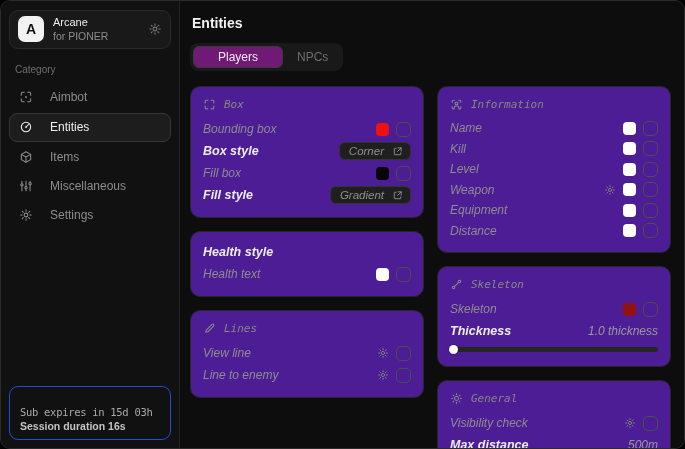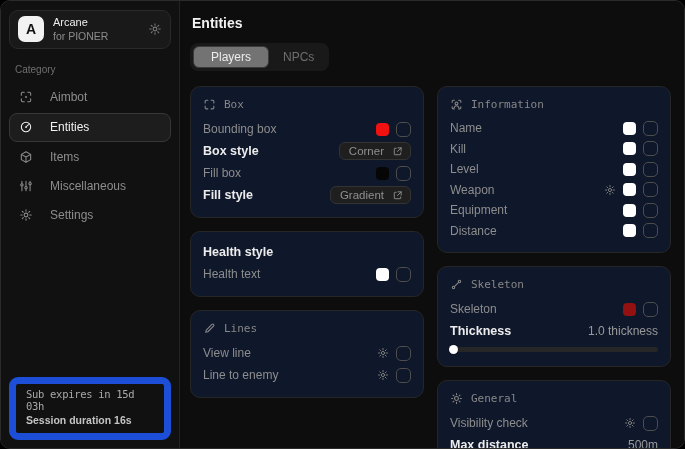--- a/index.html
+++ b/index.html
@@ -13,32 +13,32 @@
   .appcard { display:flex; align-items:center; gap:9px; background:#191919; border:1px solid #2a2a2a; border-radius:9px; padding:5px 8px; }
   .logo { width:26px; height:26px; background:#f2f2f2; border-radius:7px; color:#111; font-weight:700; font-size:14px; display:flex; align-items:center; justify-content:center; }
   .appmeta { display:flex; flex-direction:column; line-height:1.25; }
   .appname { color:#ededed; font-size:11px; font-weight:400; }
   .appsub { color:#8c8c8c; font-size:10.5px; }
   .appgear { margin-left:auto; color:#7d7d7d; display:flex; cursor:pointer; }
   .cat { color:#6f6f6f; font-size:10px; margin:15px 6px 8px; }
   .navitem { display:flex; align-items:center; gap:17px; height:27px; padding:0 9px; margin:1px 0; border:1px solid transparent; border-radius:8px; color:#8d8d8d; font-size:12px; cursor:pointer; }
   .navitem.active { background:#1d1d1d; border-color:#373737; color:#f0f0f0; height:29px; }
   .navicon { display:flex; width:14px; height:14px; flex:0 0 14px; }
-  .sb-footer { margin-top:auto; border:7px solid #1d4ed8; border-radius:9px; padding:4px 10px 7px; }
+  .sb-footer { margin-top:auto; border:1px solid #1d4ed8; border-radius:9px; padding:19px 10px 7px; }
   .expiry { font-family:"DejaVu Sans Mono", monospace; font-size:10.5px; color:#a9a9a9; letter-spacing:-0.3px; }
   .session { font-size:10.5px; color:#c4c4c4; font-weight:700; margin-top:2px; }
   
   .main { flex:1; padding:13px 13px 13px 10px; background:#0d0d0d; overflow:hidden; }
   .page-title { color:#f2f2f2; font-size:14px; font-weight:700; margin:1px 0 12px 2px; }
   .tabs { display:inline-flex; background:#191919; border-radius:8px; padding:3px; gap:2px; }
   .tab { font-size:12px; padding:4px 12px; border-radius:6px; color:#6e6e6e; cursor:pointer; }
-  .tab.active { background:#737373; color:#ececec; border:1px solid #3a3a3a; padding:3px 17px; }
+  .tab.active { background:#701a75; color:#ececec; border:1px solid #3a3a3a; padding:3px 24px; }
   .cols { display:flex; gap:13px; margin-top:15px; }
   .col { display:flex; flex-direction:column; gap:13px; width:237px; }
-  .panel { background:#0f172a; border:1px solid #262626; border-radius:10px; padding:9px 12px 11px; }
+  .panel { background:#4c1d95; border:1px solid #262626; border-radius:10px; padding:9px 12px 11px;font-style:italic; }
   .phead { display:flex; align-items:center; gap:8px; color:#878787; font-family:"DejaVu Sans Mono", monospace; font-size:11px; margin:2px 0 7px; }
   .picon { display:flex; width:13px; height:13px; color:#878787; }
   .row { display:flex; align-items:center; height:22px; }
   .row.short { height:20.5px;justify-content:flex-end; }
   .rlabel { font-size:12px; color:#8d8d8d; }
   .rlabel.bold { color:#ececec; font-weight:700; font-size:12.5px; }
   .rctl { margin-left:auto; display:flex; align-items:center; gap:7px; }
   .swatch { width:13px; height:13px; border-radius:4px; cursor:pointer; }
   .checkbox { width:15px; height:15px; border:1.5px solid #4d4d4d; border-radius:5px; background:transparent; cursor:pointer; }
   .dropdown { display:flex; align-items:center; gap:8px; background:#1f1f1f; border:1px solid #333; border-radius:6px; padding:2px 7px 2px 9px; color:#8f8f8f; font-size:11.5px; cursor:pointer; }

